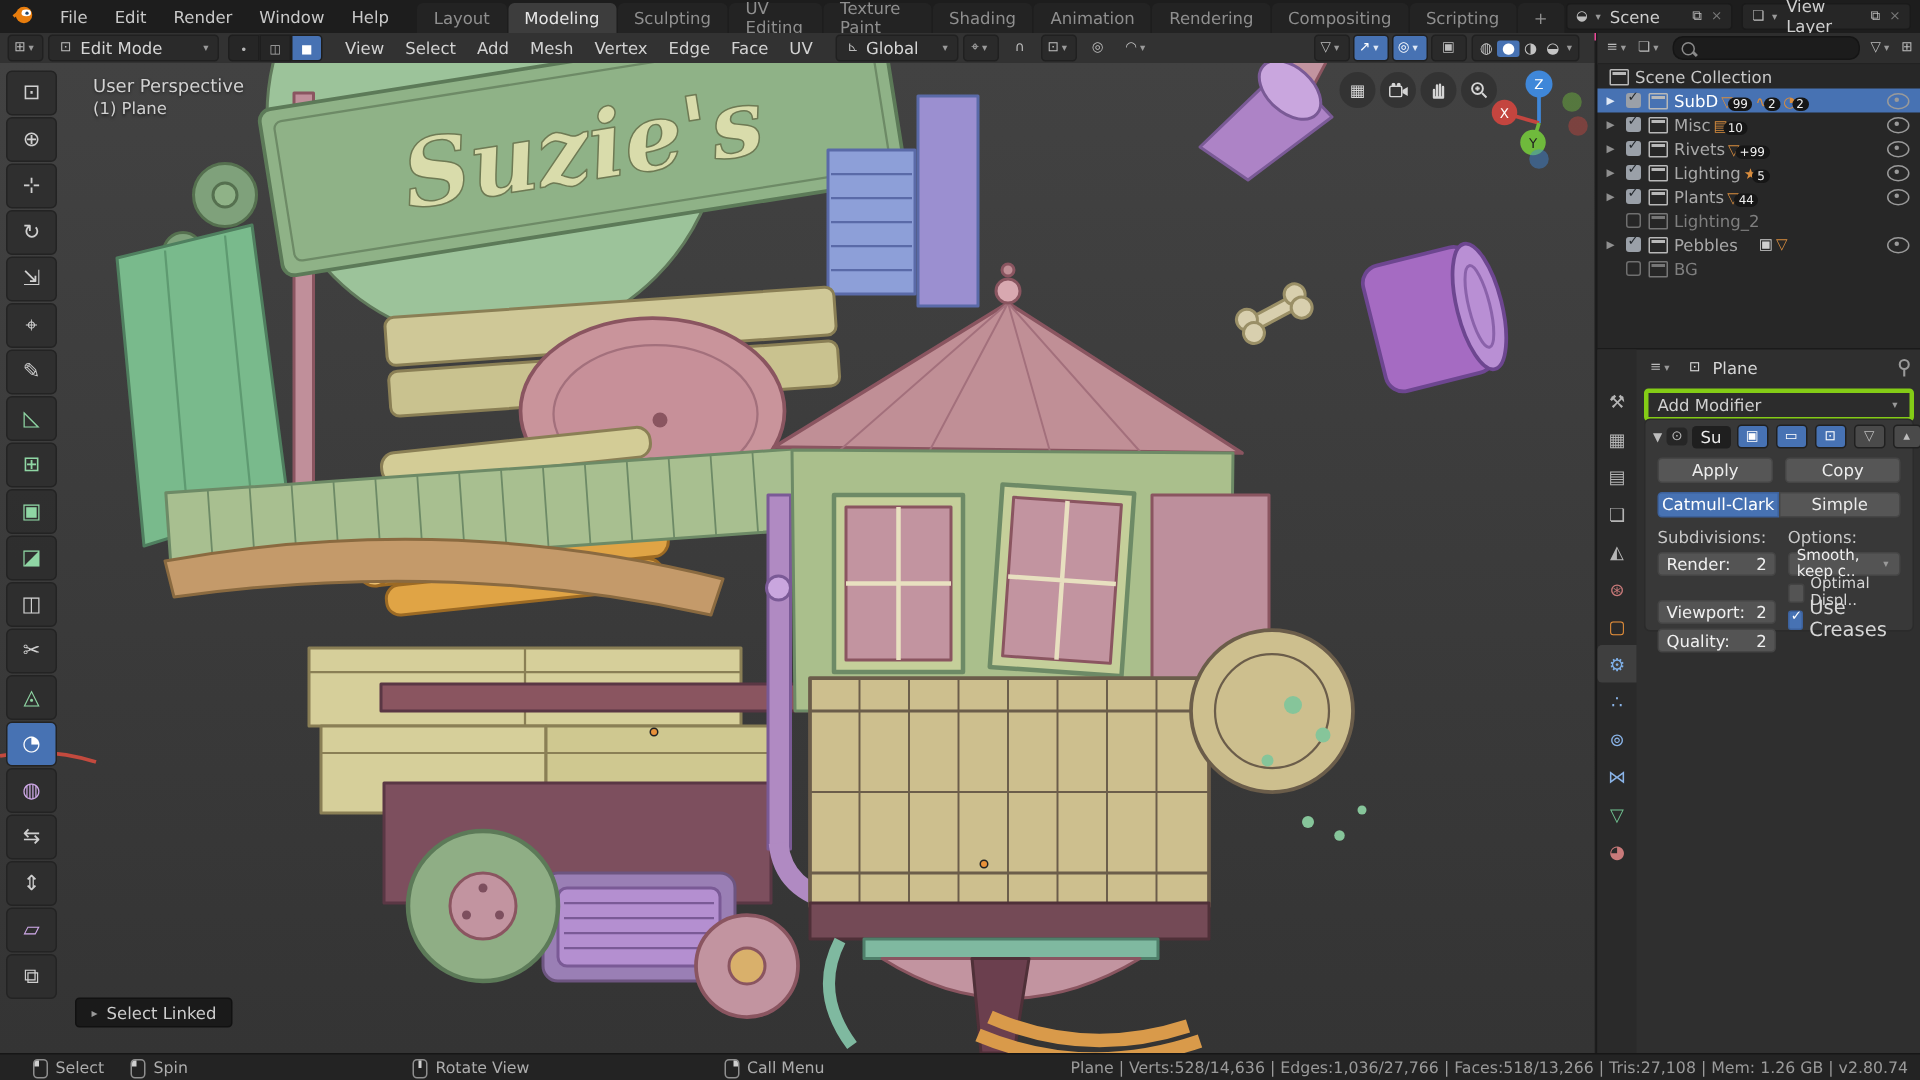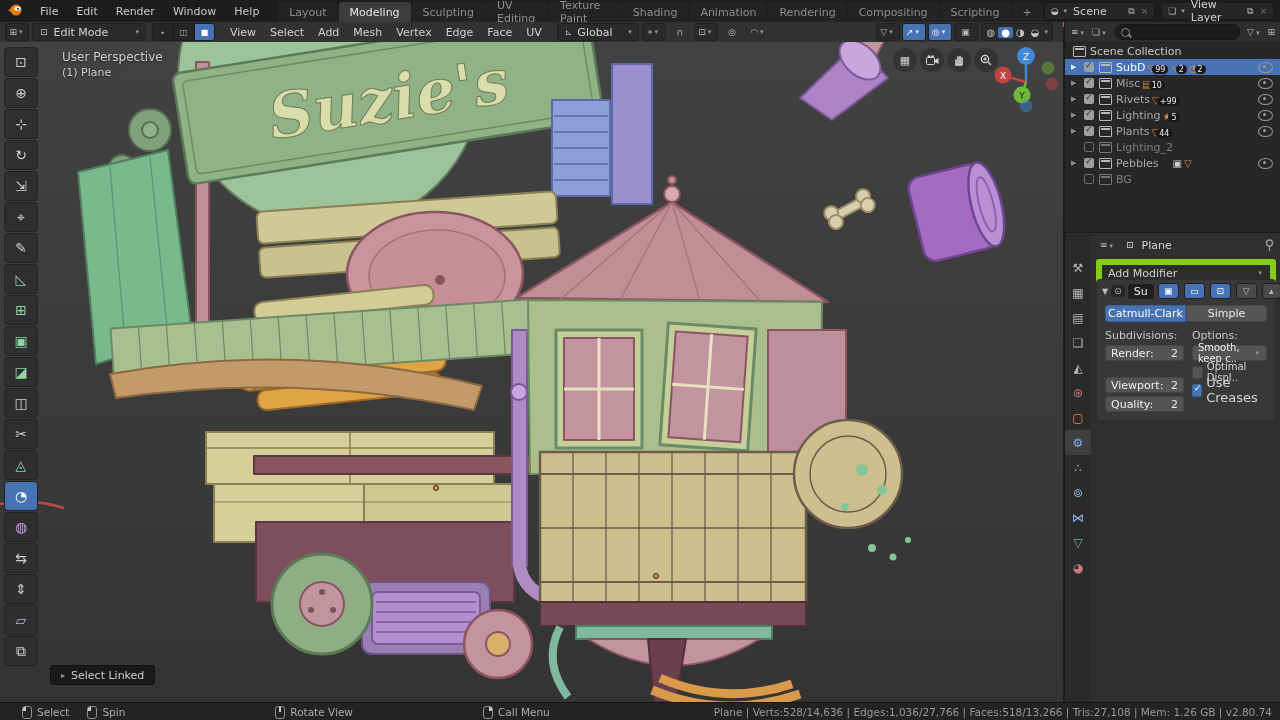--- a/index.html
+++ b/index.html
@@ -59,21 +59,21 @@
   .eye{width:13px;height:9px;border:1px solid #9a9a9a;border-radius:50%;margin-left:auto;margin-right:8px;position:relative}
   .eye::after{content:"";position:absolute;left:4px;top:2px;width:3px;height:3px;border-radius:50%;background:#9a9a9a}
 
   
   #props{left:1064px;top:232px;width:216px;height:470px;background:#2f2f2f;border-left:1px solid #1a1a1a;border-top:1px solid #1a1a1a}
   #prop-tabs{position:absolute;left:0;top:0;width:26px;height:470px;background:#2a2a2a;display:flex;flex-direction:column;align-items:center;padding-top:22px;gap:0}
   .ptab{width:26px;height:25px;display:flex;align-items:center;justify-content:center;font-size:12px;color:#b5b5b5}
   .ptab.active{background:#3f3f3f;border-radius:3px 0 0 3px}
   #prop-body{position:absolute;left:26px;top:0;width:190px;height:470px;font-size:11px;color:#d6d6d6}
   .pb-header{height:24px;display:flex;align-items:center;padding:0 6px;gap:5px}
-  .dropdown{background:#2c2c2c;border:6px solid #84cc16;border-radius:3px;height:16px;display:flex;align-items:center;padding:0 6px;color:#d0d0d0}
+  .dropdown{background:#2c2c2c;border:3px solid #84cc16;border-radius:3px;height:16px;display:flex;align-items:center;padding:0 6px;color:#d0d0d0}
   .btn{background:#565656;border:1px solid #464646;border-radius:3px;height:15px;display:flex;align-items:center;justify-content:center;color:#ececec}
   .btn.blue{background:#4772b3;border-color:#3c619c;color:#fff}
   .valrow{background:#545454;border:1px solid #454545;border-radius:3px;height:14px;display:flex;align-items:center;justify-content:space-between;padding:0 5px;color:#f0f0f0}
   .ckbox{width:11px;height:11px;border-radius:2px;background:#545454;border:1px solid #434343;position:relative}
   .ckbox.on{background:#4772b3;border-color:#3c619c}
   .ckbox.on::after{content:"✓";position:absolute;left:1px;top:-2px;font-size:9px;color:#fff}
   #mod-box{position:absolute;left:5px;top:46px;width:178px;height:140px;background:#383838;border:1px solid #2b2b2b;border-radius:4px}
 
   
   #statusbar{left:0;top:702px;width:1280px;height:18px;background:#232323;border-top:1px solid #161616;display:flex;align-items:center;font-size:10.5px;color:#adadad}
@@ -544,20 +544,24 @@
         <div class="fx" style="height:22px;padding:0 5px;gap:3px">
           <span style="font-size:8px;color:#bdbdbd">▼</span>
           <span class="mini-ico" style="background:#262626;border-radius:3px;padding:1px 3px">⊙</span>
           <span style="background:#1f1f1f;border-radius:3px;padding:1px 6px;color:#ececec">Su</span>
           <span class="hicobtn on" style="min-width:15px;height:14px">▣</span>
           <span class="hicobtn on" style="min-width:15px;height:14px">▭</span>
           <span class="hicobtn on" style="min-width:15px;height:14px">⊡</span>
           <span class="hicobtn" style="min-width:15px;height:14px;background:#4a4a4a">▽</span>
           <span class="hicobtn" style="min-width:13px;height:14px;background:#4a4a4a">▴</span>
 
+        </div>
+        <div class="fx" style="padding:3px 8px;gap:8px">
+          <span class="btn" style="flex:1">Apply</span>
+          <span class="btn" style="flex:1">Copy</span>
         </div>
         <div class="fx" style="padding:3px 8px;gap:0">
           <span class="btn blue" style="flex:1;border-radius:3px 0 0 3px">Catmull-Clark</span>
           <span class="btn" style="flex:1;border-radius:0 3px 3px 0">Simple</span>
         </div>
         <div class="fx" style="padding:3px 8px;gap:8px;align-items:flex-start">
           <div style="flex:1.05">
             <div style="color:#c8c8c8;padding:1px 0 3px">Subdivisions:</div>
             <div class="valrow" style="margin-bottom:16px">
               <span>Render:</span>

